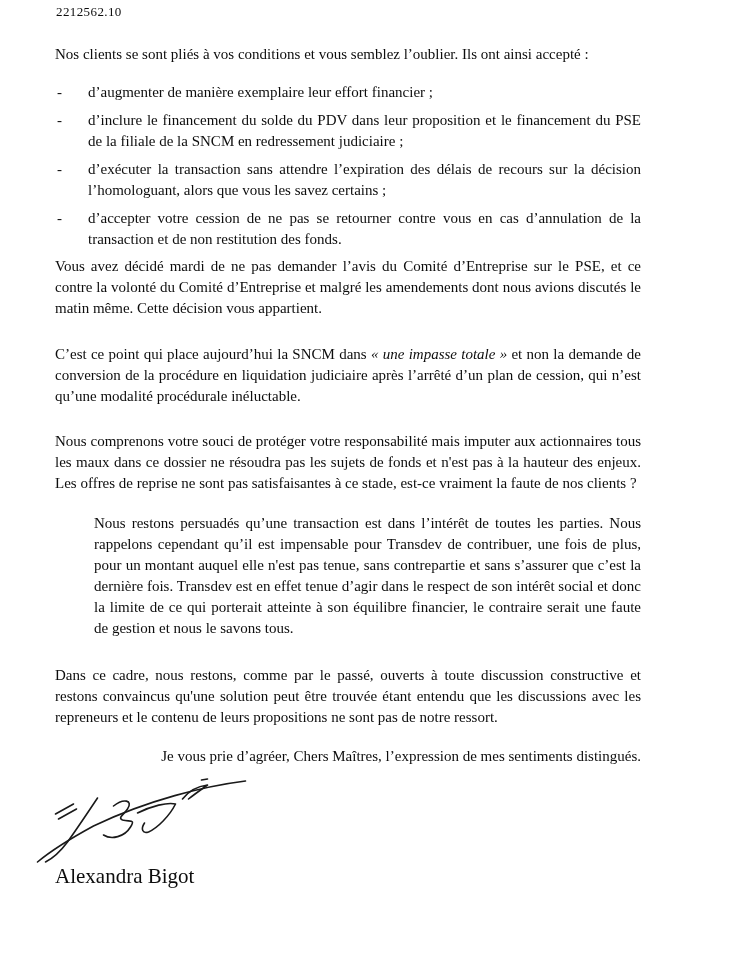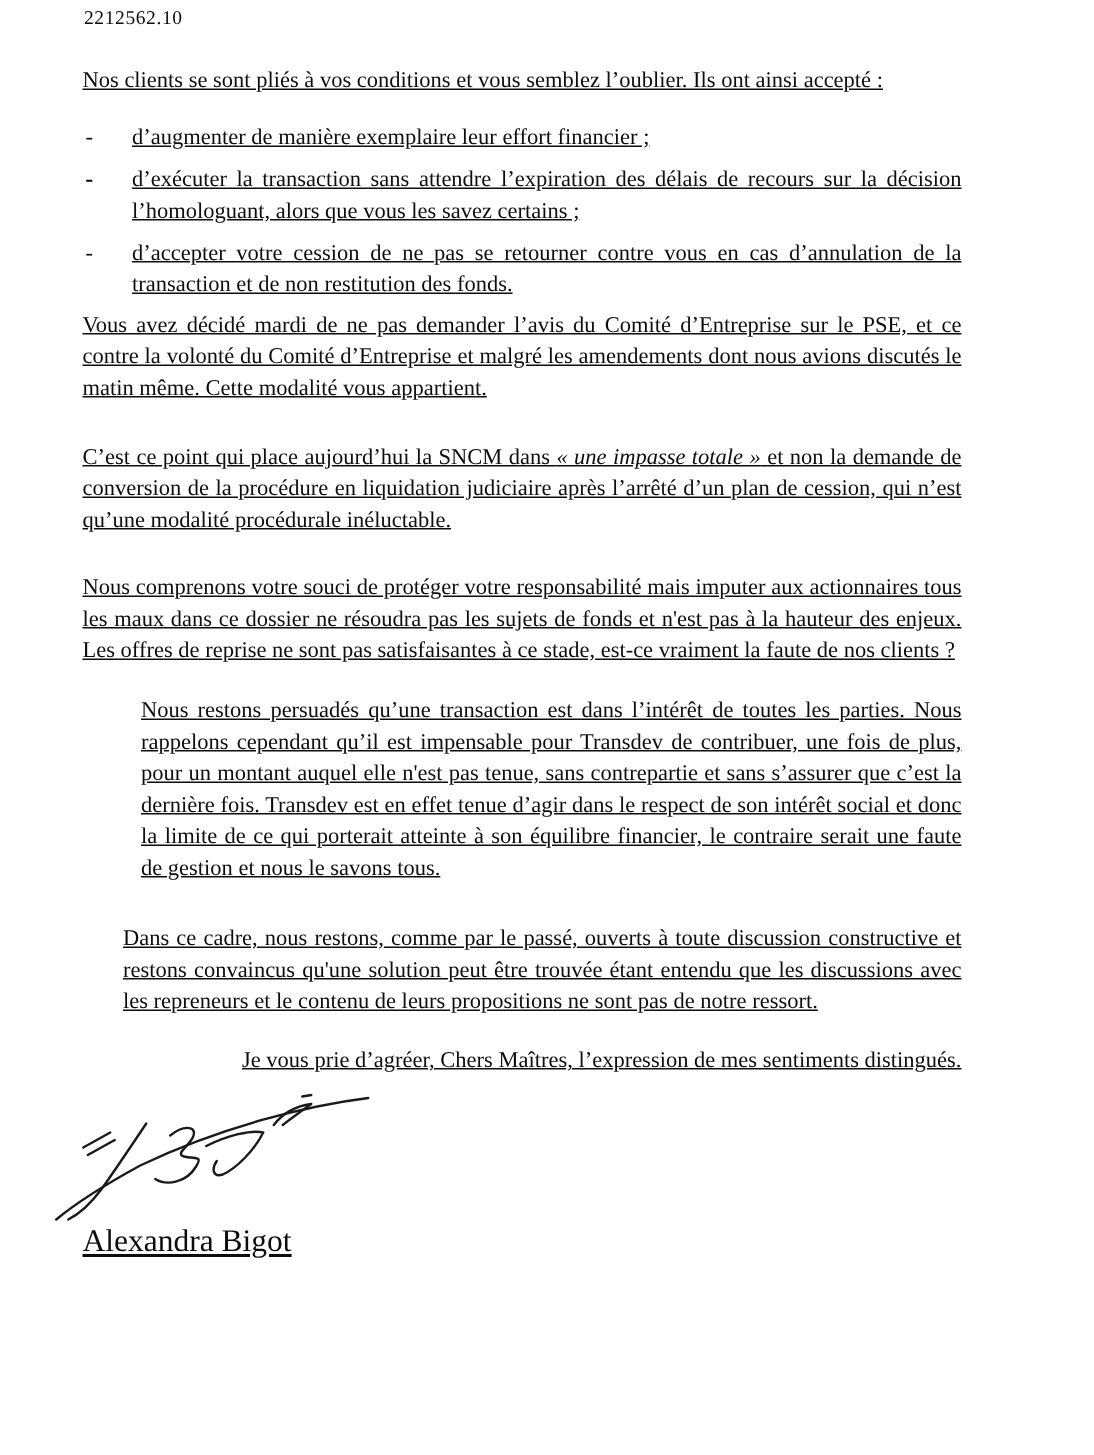--- a/index.html
+++ b/index.html
@@ -19,21 +19,20 @@
     overflow: hidden;
   }
   .ref {
     font-size: 13px;
     letter-spacing: 0.4px;
     margin: 0 0 24px 1px;
   }
   .body-text {
     font-size: 15px;
     line-height: 21px;
-    text-decoration: underline;
   }
   .body-text p {
     margin: 0;
     text-align: justify;
   }
   p.intro { text-align: left; margin-top: 0; }
   ul.bullets {
     list-style: none;
     margin: 17px 0 0 0;
     padding: 0;
@@ -47,21 +46,21 @@
   ul.bullets li .marker {
     position: absolute;
     left: 2px;
     top: 0;
   }
   p.p-decision   { margin-top: 6px; }
   p.p-appreciation { margin-top: 10px; }
   p.p-impasse    { margin-top: 25px; }
   p.p-comprenons { margin-top: 24px; }
   p.p-transaction{ margin-top: 19px; margin-left: 39px; }
-  p.p-cadre      { margin-top: 26px; margin-left: 27px; }
+  p.p-cadre      { margin-top: 26px; }
   p.closing      { margin-top: 18px; text-align: right; }
   .italic { font-style: italic; }
   .signature-wrap {
     margin: 11px 0 0 -30px;
     height: 88px;
     width: 230px;
   }
   .signature-wrap svg { display: block; }
   .signatory {
     margin-top: 6px;
@@ -79,32 +78,33 @@
 
     <p class="intro">Nos clients se sont pliés à vos conditions et vous semblez l’oublier. Ils ont ainsi accepté :</p>
 
     <ul class="bullets">
       <li>
         <span class="marker">-</span>
         <span>d’augmenter de manière exemplaire leur effort financier ;</span>
       </li>
       <li>
         <span class="marker">-</span>
+        <span>d’inclure le financement du solde du PDV dans leur proposition et le financement du PSE de la filiale de la SNCM en redressement judiciaire ;</span>
       </li>
       <li>
         <span class="marker">-</span>
         <span>d’exécuter la transaction sans attendre l’expiration des délais de recours sur la décision l’homologuant, alors que vous les savez certains ;</span>
       </li>
       <li>
         <span class="marker">-</span>
         <span>d’accepter votre cession de ne pas se retourner contre vous en cas d’annulation de la transaction et de non restitution des fonds.</span>
       </li>
     </ul>
 
-    <p class="p-decision">Vous avez décidé mardi de ne pas demander l’avis du Comité d’Entreprise sur le PSE, et ce contre la volonté du Comité d’Entreprise et malgré les amendements dont nous avions discutés le matin même. Cette modalité vous appartient.</p>
+    <p class="p-decision">Vous avez décidé mardi de ne pas demander l’avis du Comité d’Entreprise sur le PSE, et ce contre la volonté du Comité d’Entreprise et malgré les amendements dont nous avions discutés le matin même. Cette décision vous appartient.</p>
 
 
     <p class="p-impasse"><span>C’est ce point qui place aujourd’hui la SNCM dans </span><span class="italic">« une impasse totale »</span><span> et non la demande de conversion de la procédure en liquidation judiciaire après l’arrêté d’un plan de cession, qui n’est qu’une modalité procédurale inéluctable.</span></p>
 
     <p class="p-comprenons">Nous comprenons votre souci de protéger votre responsabilité mais imputer aux actionnaires tous les maux dans ce dossier ne résoudra pas les sujets de fonds et n'est pas à la hauteur des enjeux. Les offres de reprise ne sont pas satisfaisantes à ce stade, est-ce vraiment la faute de nos clients ?</p>
 
     <p class="p-transaction">Nous restons persuadés qu’une transaction est dans l’intérêt de toutes les parties. Nous rappelons cependant qu’il est impensable pour Transdev de contribuer, une fois de plus, pour un montant auquel elle n'est pas tenue, sans contrepartie et sans s’assurer que c’est la dernière fois. Transdev est en effet tenue d’agir dans le respect de son intérêt social et donc la limite de ce qui porterait atteinte à son équilibre financier, le contraire serait une faute de gestion et nous le savons tous.</p>
 
     <p class="p-cadre">Dans ce cadre, nous restons, comme par le passé, ouverts à toute discussion constructive et restons convaincus qu'une solution peut être trouvée étant entendu que les discussions avec les repreneurs et le contenu de leurs propositions ne sont pas de notre ressort.</p>
 

